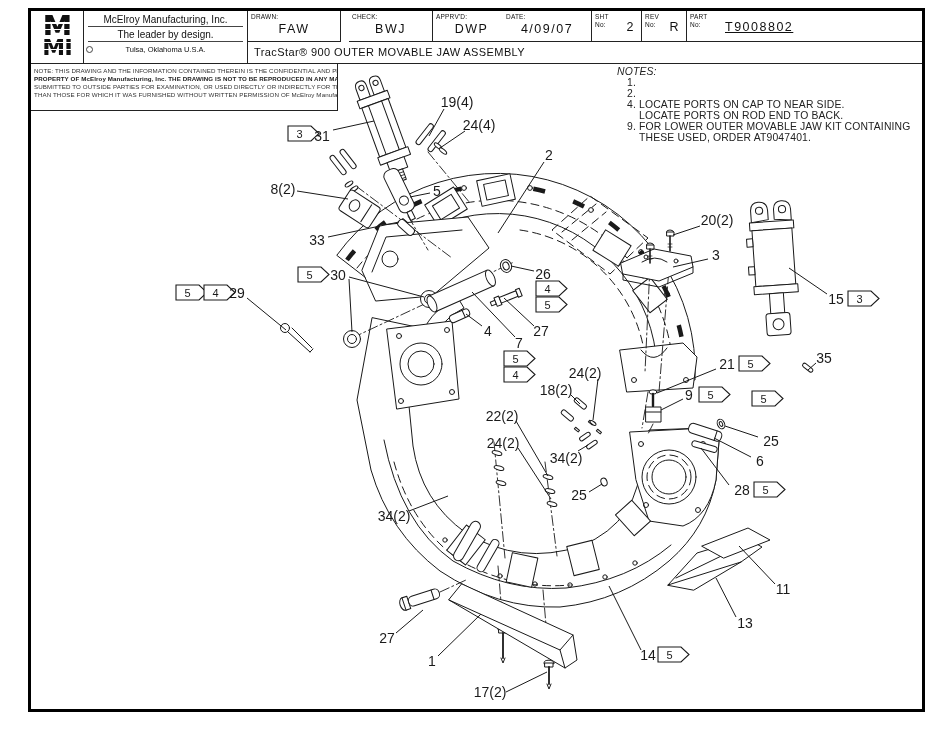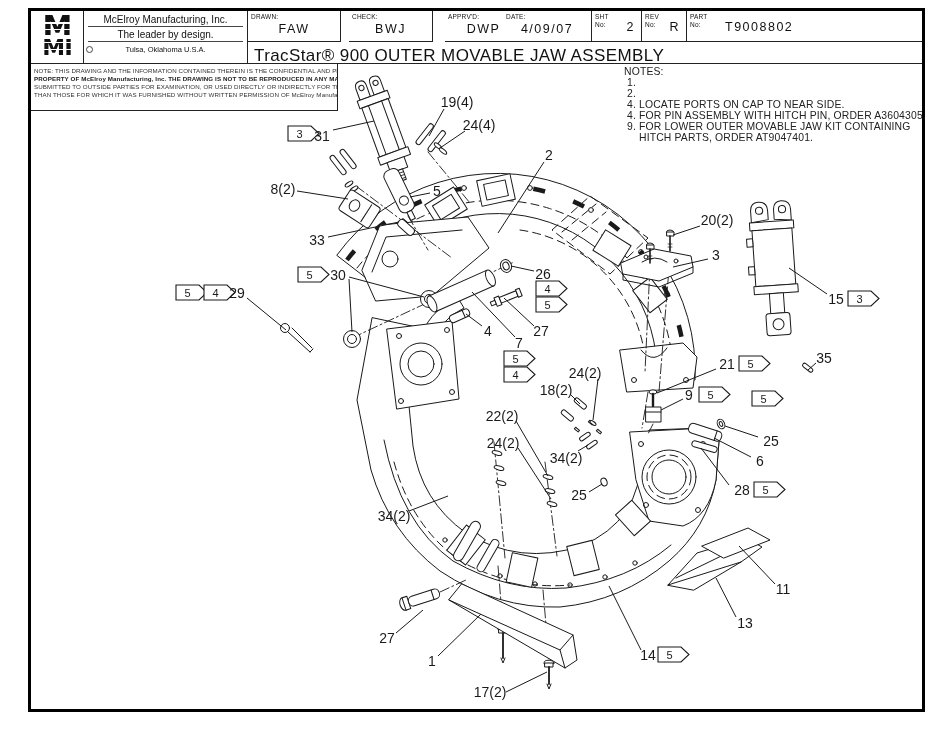--- a/index.html
+++ b/index.html
@@ -16,29 +16,29 @@
   .company-cell{left:53px;top:0;width:164px;height:53px;font-size:10px;text-align:center;}
   .company-cell .ln{border-bottom:1px solid #444;margin:0 4px;padding-top:2.5px;padding-bottom:1px;}
   .company-cell .ln3{font-size:7.5px;padding-top:3px;position:relative;}
   .reg-mark{position:absolute;left:2px;top:4px;width:5px;height:5px;border:1px solid #444;border-radius:50%;}
   .f-cell{top:0;height:31px;}
   .f-label{position:absolute;top:2px;left:3px;font-size:6.5px;letter-spacing:.2px;}
   .f-label.two{line-height:1.25;}
   .f-value{position:absolute;top:11px;left:0;right:0;text-align:center;font-size:12.5px;letter-spacing:1.5px;white-space:nowrap;}
   .f-value.n{left:auto;right:6px;text-align:right;top:9px;}
   .title-cell{left:217px;top:31px;width:674px;height:22px;border-right:none;}
-  .title-text{font-size:17px;letter-spacing:.4px;padding:4px 0 0 6px;white-space:nowrap;}
+  .title-text{font-size:11px;letter-spacing:.4px;padding:4px 0 0 6px;white-space:nowrap;}
   
   .disclaimer{position:absolute;left:0;top:53px;width:307px;height:47px;box-sizing:border-box;
     border-right:1.5px solid #222;border-bottom:1.5px solid #222;padding:3px 2px 0 3px;
     font-size:6.2px;line-height:7.9px;letter-spacing:.1px;color:#333;white-space:nowrap;overflow:hidden;}
   .disc-line.b{font-weight:bold;color:#222;}
   
   .notes{position:absolute;left:581px;top:55px;width:325px;font-size:10.4px;line-height:11px;letter-spacing:.15px;color:#222;white-space:nowrap;}
-  .note-heading{margin-left:12px;}
+  .note-heading{margin-left:5px;font-style:italic;}
   .note-line.ind1{margin-left:15px;}
   .note-line.ind2{margin-left:27px;}
   
   .dwg{position:absolute;left:0;top:53px;}
   .dwg *{vector-effect:none;}
   .s{stroke:#1a1a1a;stroke-width:1;fill:none;stroke-linejoin:round;stroke-linecap:round;}
   .w{fill:#fff;}
   .hid{stroke-dasharray:8 5;}
   .dd{stroke-dasharray:10 3 2 3;stroke-width:.9;}
   .hatch{stroke-width:4.5;stroke-dasharray:12 30;stroke-linecap:butt;}
@@ -69,64 +69,64 @@
   </div>
 
   <div class="cell f-cell" style="left:217px;width:93px;">
     <div class="f-label">DRAWN:</div>
     <div class="f-value">FAW</div>
   </div>
   <div class="cell f-cell" style="left:318px;width:84px;">
     <div class="f-label">CHECK:</div>
     <div class="f-value">BWJ</div>
   </div>
-  <div class="cell f-cell" style="left:414px;width:78px;">
+  <div class="cell f-cell" style="left:402px;width:78px;">
     <div class="f-label">APPRV'D:</div>
     <div class="f-value">DWP</div>
   </div>
   <div class="cell f-cell" style="left:472px;width:89px;">
     <div class="f-label">DATE:</div>
     <div class="f-value">4/09/07</div>
   </div>
   <div class="cell f-cell" style="left:561px;width:50px;">
     <div class="f-label two"><span>SHT</span><br>
       <span>No:</span></div>
     <div class="f-value n">2</div>
   </div>
   <div class="cell f-cell" style="left:611px;width:45px;">
     <div class="f-label two"><span>REV</span><br>
       <span>No:</span></div>
     <div class="f-value n">R</div>
   </div>
   <div class="cell f-cell" style="left:656px;width:235px;border-right:none;">
     <div class="f-label two"><span>PART</span><br>
       <span>No:</span></div>
-    <div class="f-value n" style="right:auto;left:38px;text-align:left;">T9008802</div>
+    <div class="f-value n" style="right:auto;left:38px;text-align:left;text-decoration:underline;">T9008802</div>
   </div>
 
   <div class="cell title-cell">
     <div class="title-text">TracStar® 900 OUTER MOVABLE JAW ASSEMBLY</div>
   </div>
 
   <div class="disclaimer" id="disclaimer">
       <div class="disc-line">NOTE: THIS DRAWING AND THE INFORMATION CONTAINED THEREIN IS THE CONFIDENTIAL AND PROPRIETARY</div>
       <div class="disc-line b">PROPERTY OF McElroy Manufacturing, Inc. THE DRAWING IS NOT TO BE REPRODUCED IN ANY MANNER,</div>
       <div class="disc-line">SUBMITTED TO OUTSIDE PARTIES FOR EXAMINATION, OR USED DIRECTLY OR INDIRECTLY FOR THE PURPOSES OTHER</div>
       <div class="disc-line">THAN THOSE FOR WHICH IT WAS FURNISHED WITHOUT WRITTEN PERMISSION OF McElroy Manufacturing, Inc.</div>
     </div>
 
   <div class="notes">
     <div class="note-heading">NOTES:</div>
     <div id="notes-lines">
         <div class="note-line ind1">1.</div>
         <div class="note-line ind1">2.</div>
         <div class="note-line ind1">4. LOCATE PORTS ON CAP TO NEAR SIDE.</div>
-        <div class="note-line ind1">4. FOR PIN ASSEMBLY WITH HITCH PIN, ORDER A3604305.</div>
+        <div class="note-line ind2">LOCATE PORTS ON ROD END TO BACK.</div>
         <div class="note-line ind1">9. FOR LOWER OUTER MOVABLE JAW KIT CONTAINING</div>
-        <div class="note-line ind2">HITCH PARTS, ORDER AT9047401.</div>
+        <div class="note-line ind2">THESE USED, ORDER AT9047401.</div>
       </div>
   </div>
 
   <svg class="dwg" width="891" height="645" viewBox="31 64 891 645">
 
     <g class="s">
       <path class="w" d="M 337 255 A 198 198 0 0 1 695 380 L 657 379 A 160 160 0 0 0 368 279 Z"></path>
       <path class="hatch" d="M 347 260 A 188 188 0 0 1 685 370"></path>
       <path class="hid" d="M 357 268 A 177 177 0 0 1 673 368"></path>
       <path class="hid" d="M 520 230 A 147 147 0 0 1 643 345"></path>

